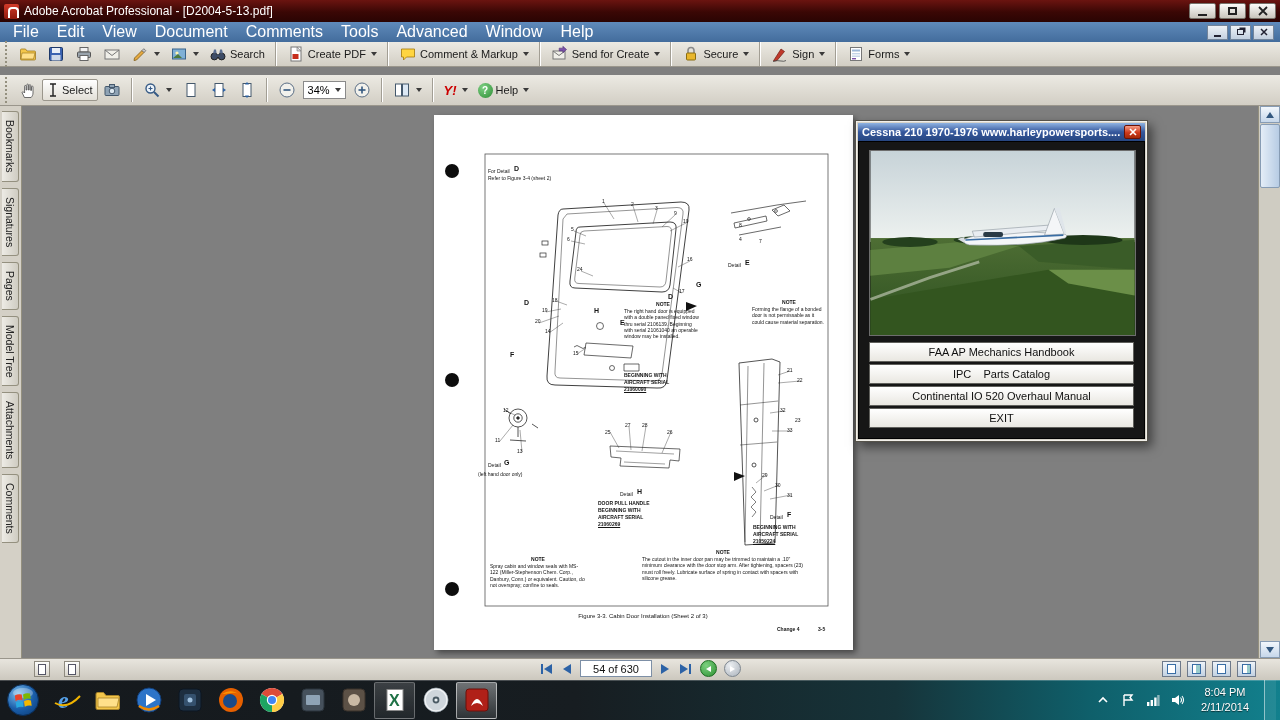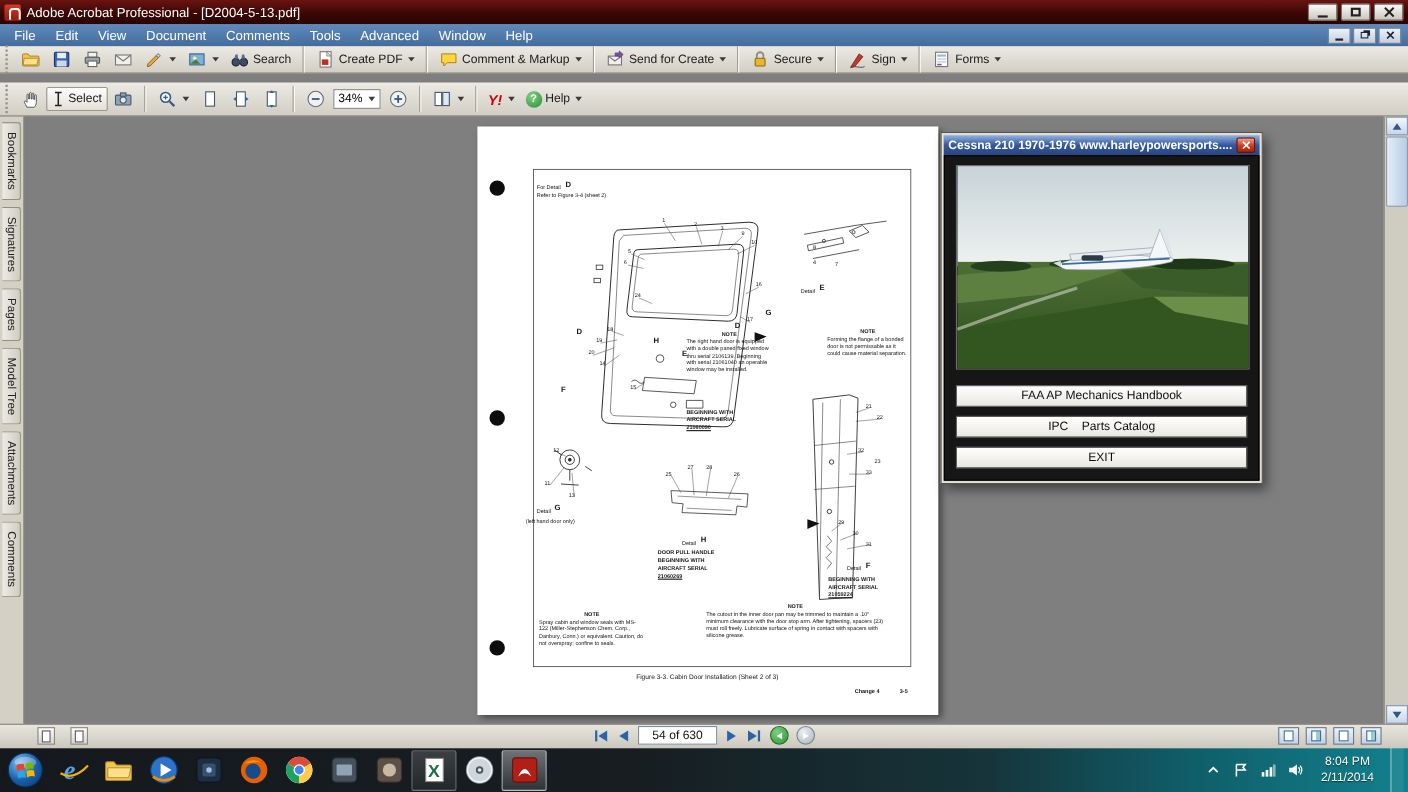--- a/index.html
+++ b/index.html
@@ -9,21 +9,21 @@
 .titlebar{position:absolute;left:0;top:0;width:1280px;height:22px;background:linear-gradient(180deg,#6b1410,#3a0705 55%,#2a0403);display:flex;align-items:center;padding:0 4px;gap:5px}
 .titlebar .title{color:#fff;font-size:12px;white-space:nowrap}
 .app-logo{width:15px;height:15px;background:linear-gradient(#d33b2a,#8f1a0e);border-radius:2px;position:relative;flex:0 0 auto}
 .app-logo:after{content:"";position:absolute;left:4px;top:3px;width:7px;height:9px;border:2px solid #fff;border-bottom:none;border-radius:4px 4px 0 0}
 .win-controls{margin-left:auto;display:flex}
 .winbtn{width:27px;height:16px;background:linear-gradient(#fbfbf9,#c9c5bc);border:1px solid #76726a;border-radius:2px;display:flex;align-items:center;justify-content:center;margin-left:3px}
 .g-min{width:9px;height:2px;background:#222;margin-top:8px}
 .g-max{width:9px;height:8px;border:2px solid #222}
 
 .menubar{position:absolute;left:0;top:22px;width:1280px;height:20px;background:linear-gradient(180deg,#higher 0%,#46709e);background:linear-gradient(180deg,#5f8abb,#436c9c);display:flex;align-items:center;padding:0 4px}
-.menu-item{color:#fff;font-size:12px;padding:2px 9px;border-radius:2px}
+.menu-item{color:#fff;font-size:16px;padding:2px 9px;border-radius:2px}
 .child-controls{margin-left:auto;display:flex;gap:2px;padding-right:2px}
 .childbtn{width:21px;height:15px;background:linear-gradient(#eef2f7,#c2cfdf);border:1px solid #73849a;display:flex;align-items:center;justify-content:center}
 .g-min2{width:7px;height:2px;background:#223;margin-top:7px}
 .g-res{width:7px;height:6px;border:1.5px solid #223;box-shadow:2px -2px 0 -0.5px #223}
 
 .toolbar{position:absolute;left:0;width:1280px;background:linear-gradient(180deg,#eceae3,#d2cec4);border-bottom:1px solid #9a968c;display:flex;align-items:center;padding:0 4px}
 .t1{top:42px;height:25px}
 .t2{top:75px;height:31px}
 .tbtn{display:flex;align-items:center;gap:3px;padding:2px 4px;font-size:11px;color:#1a1a1a;border:1px solid transparent;border-radius:2px;white-space:nowrap}
 .tbtn.framed{border:1px solid #9a968c;background:linear-gradient(#fff,#e2dfd7)}
@@ -68,21 +68,21 @@
 .pn-right{position:absolute;right:24px;top:2px;display:flex;gap:6px}
 .vm-ico{width:19px;height:16px;border:1px solid #6d798a;background:linear-gradient(#eef3f8,#c3d2e2);display:flex;align-items:center;justify-content:center}
 .vm-ico i{display:block;width:9px;height:10px;background:#fff;border:1px solid #3a6ea5}
 .vm-ico.alt i{background:linear-gradient(90deg,#fff 50%,#9cc 50%)}
 
 .dialog{position:absolute;left:855px;top:120px;width:293px;background:#d6d2c8;padding:2px;border:1px solid #55524a;box-shadow:inset 0 0 0 1px #f2f0ea,4px 5px 10px rgba(0,0,0,.5);z-index:6}
 .dlg-title{height:18px;background:linear-gradient(180deg,#8fb3e2,#35579c 50%,#274680);display:flex;align-items:center;padding:0 4px;color:#fff;font-size:11px;font-weight:bold;white-space:nowrap;overflow:hidden}
 .dlg-close{margin-left:auto;width:17px;height:14px;border-radius:2px;background:linear-gradient(#f59d86,#cf3a1c 55%,#a32808);border:1px solid #6d1204;display:flex;align-items:center;justify-content:center;flex:0 0 auto}
 .dlg-body{background:#161616;border:1px solid #000;padding:8px 10px 10px}
 .photo-frame{width:267px;height:186px;border:1px solid #6d6d6d}
-.dlg-buttons{margin-top:9px;display:flex;flex-direction:column;gap:8px}
+.dlg-buttons{margin-top:2px;display:flex;flex-direction:column;gap:2px}
 .dlg-btn{height:20px;background:linear-gradient(#ffffff,#e9e7e1);border:1px solid #60605c;display:flex;align-items:center;justify-content:center;font-size:11px;color:#101010;white-space:pre}
 .dlg-btn.focused{border:2px solid #2a2a2a;height:23px;box-shadow:inset 0 0 0 1px #fff}
 
 .taskbar{position:absolute;left:0;top:680px;width:1280px;height:40px;background:linear-gradient(90deg,#15191d 0%,#171d21 45%,#16343a 70%,#0f5f6a 85%,#12808d 100%);box-shadow:inset 0 1px 0 rgba(255,255,255,.22);display:flex;align-items:center}
 .orb-slot{width:46px;height:40px;display:flex;align-items:center;justify-content:center}
 .tslot{width:41px;height:40px;display:flex;align-items:center;justify-content:center;position:relative}
 .tslot.running{background:linear-gradient(rgba(255,255,255,.16),rgba(255,255,255,.05));border:1px solid rgba(255,255,255,.3);border-radius:2px;height:37px}
 .tslot.active{background:linear-gradient(rgba(255,255,255,.38),rgba(255,255,255,.1));border:1px solid rgba(255,255,255,.55);border-radius:2px;height:37px}
 .tray{margin-left:auto;display:flex;align-items:center;gap:9px;padding-right:4px;height:40px}
 .tray-ico{width:16px;height:16px;display:flex;align-items:center;justify-content:center}
@@ -545,20 +545,21 @@
           <polygon points="186,58 196,84 176,85" fill="#f4f6f8" stroke="#8a949c" stroke-width="0.6"></polygon>
           <path d="M186,58 L191,57 L198,83 L196,84 Z" fill="#dfe5ea"></path>
           <rect x="114" y="82" width="20" height="5" rx="2" fill="#2a3a46"></rect>
           <path d="M96,90 L195,85" stroke="#3a6ea5" stroke-width="1.6"></path>
           <polygon points="88,89 95,87 95,93" fill="#d8dde2"></polygon>
         </g>
       </svg>
       <div class="dlg-buttons">
         <div class="dlg-btn">FAA AP Mechanics Handbook</div>
         <div class="dlg-btn">IPC    Parts Catalog</div>
+        <div class="dlg-btn">Continental IO 520 Overhaul Manual</div>
         <div class="dlg-btn">EXIT</div>
       </div>
     </div>
   </div>
 
   <div class="vscroll">
     <div class="scroll-btn sb-up">
         <span class="tri-up"></span>
       </div>
     <div class="scroll-thumb"></div>

